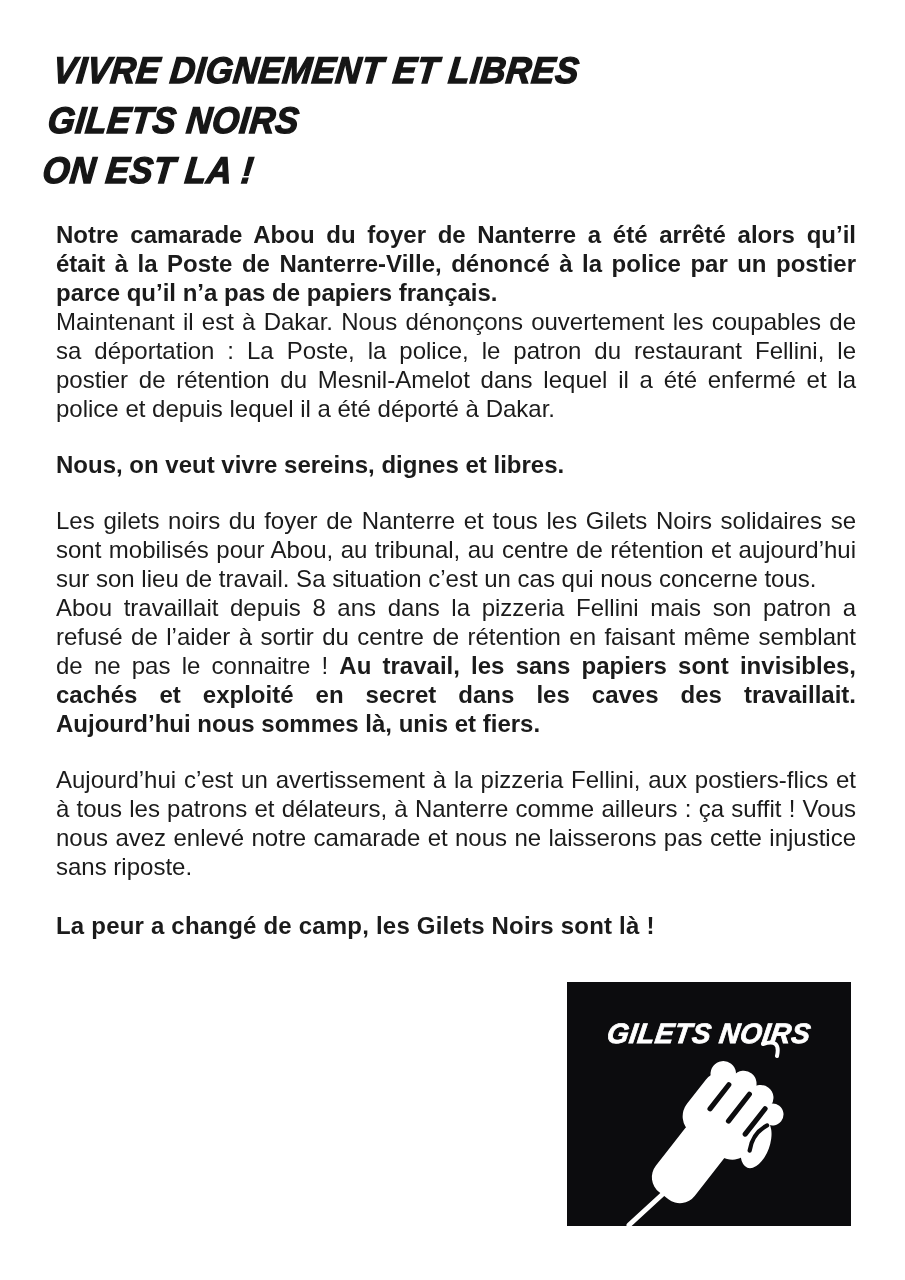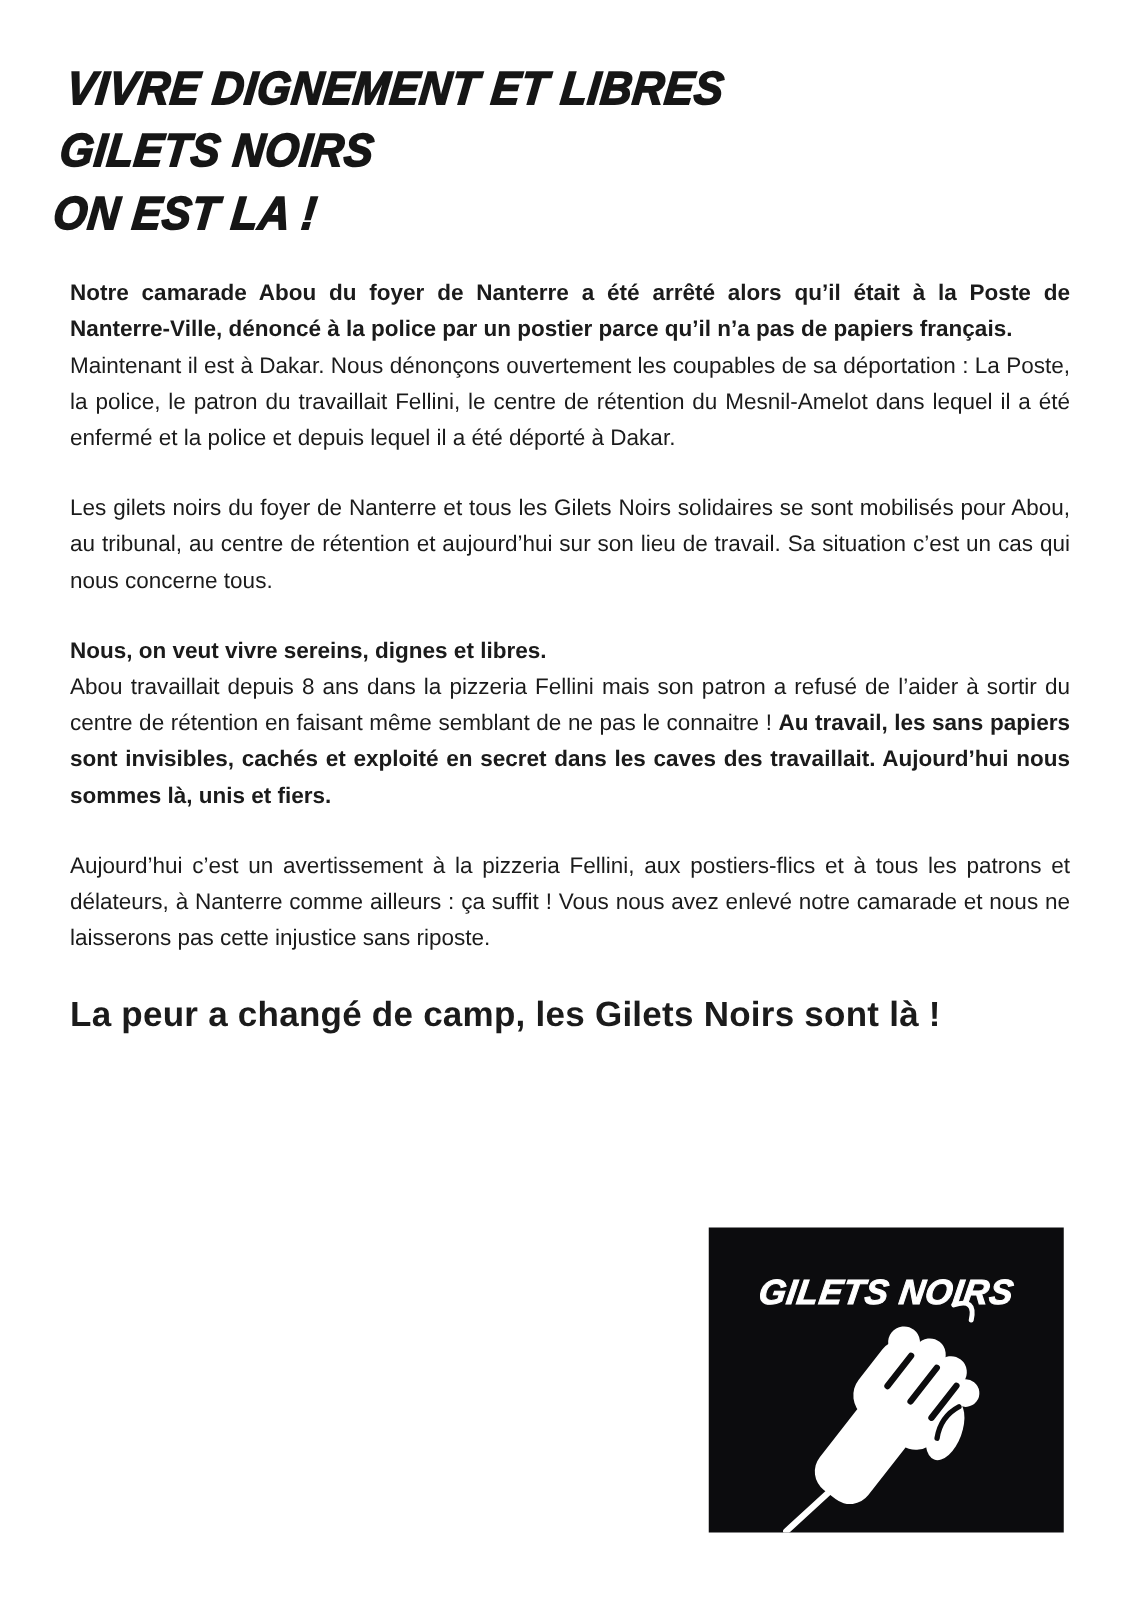--- a/index.html
+++ b/index.html
@@ -31,37 +31,37 @@
     line-height: 50px;
     letter-spacing: 0.5px;
     -webkit-text-stroke: 1.4px #161616;
     transform: skewX(-6deg) scaleX(0.94);
     transform-origin: left top;
     white-space: nowrap;
   }
   
   .body-text {
     margin-top: 24px;
-    font-size: 18px;
+    font-size: 24px;
     line-height: 29px;
     text-align: justify;
   }
   .body-text p {
     margin: 0;
   }
   .body-text p.gap {
     margin-top: 27px;
   }
   .body-text .b {
     font-weight: bold;
   }
   
   .closing {
     margin-top: 31px;
-    font-size: 28px;
+    font-size: 24px;
     font-weight: bold;
     text-align: left;
     letter-spacing: 0.2px;
   }
   
   .logo {
     position: absolute;
     left: 567px;
     top: 982px;
     width: 284px;
@@ -100,23 +100,23 @@
   <div class="content">
 
     <div class="title">
       <div>VIVRE DIGNEMENT ET LIBRES</div>
       <div>GILETS NOIRS</div>
       <div>ON EST LA !</div>
     </div>
 
     <div class="body-text">
         <p><span class="b">Notre camarade Abou du foyer de Nanterre a été arrêté alors qu’il était à la Poste de Nanterre-Ville, dénoncé à la police par un postier parce qu’il n’a pas de papiers français.</span></p>
-        <p><span>Maintenant il est à Dakar. Nous dénonçons ouvertement les coupables de sa déportation : La Poste, la police, le patron du travaillait Fellini, le centre de rétention du Mesnil-Amelot dans lequel il a été enfermé et la police et depuis lequel il a été déporté à Dakar.</span></p>
+        <p><span>Maintenant il est à Dakar. Nous dénonçons ouvertement les coupables de sa déportation : La Poste, la police, le patron du restaurant Fellini, le postier de rétention du Mesnil-Amelot dans lequel il a été enfermé et la police et depuis lequel il a été déporté à Dakar.</span></p>
+        <p class="gap"><span class="b">Nous, on veut vivre sereins, dignes et libres.</span></p>
         <p class="gap"><span>Les gilets noirs du foyer de Nanterre et tous les Gilets Noirs solidaires se sont mobilisés pour Abou, au tribunal, au centre de rétention et aujourd’hui sur son lieu de travail. Sa situation c’est un cas qui nous concerne tous.</span></p>
-        <p class="gap"><span class="b">Nous, on veut vivre sereins, dignes et libres.</span></p>
         <p><span>Abou travaillait depuis 8 ans dans la pizzeria Fellini mais son patron a refusé de l’aider à sortir du centre de rétention en faisant même semblant de ne pas le connaitre ! </span><span class="b">Au travail, les sans papiers sont invisibles, cachés et exploité en secret dans les caves des travaillait. Aujourd’hui nous sommes là, unis et fiers.</span></p>
         <p class="gap"><span>Aujourd’hui c’est un avertissement à la pizzeria Fellini, aux postiers-flics et à tous les patrons et délateurs, à Nanterre comme ailleurs : ça suffit ! Vous nous avez enlevé notre camarade et nous ne laisserons pas cette injustice sans riposte.</span></p>
       </div>
 
     <div class="closing">La peur a changé de camp, les Gilets Noirs sont là !</div>
 
   </div>
 
   <div class="logo">
     <svg viewBox="0 0 284 244" aria-hidden="true">

